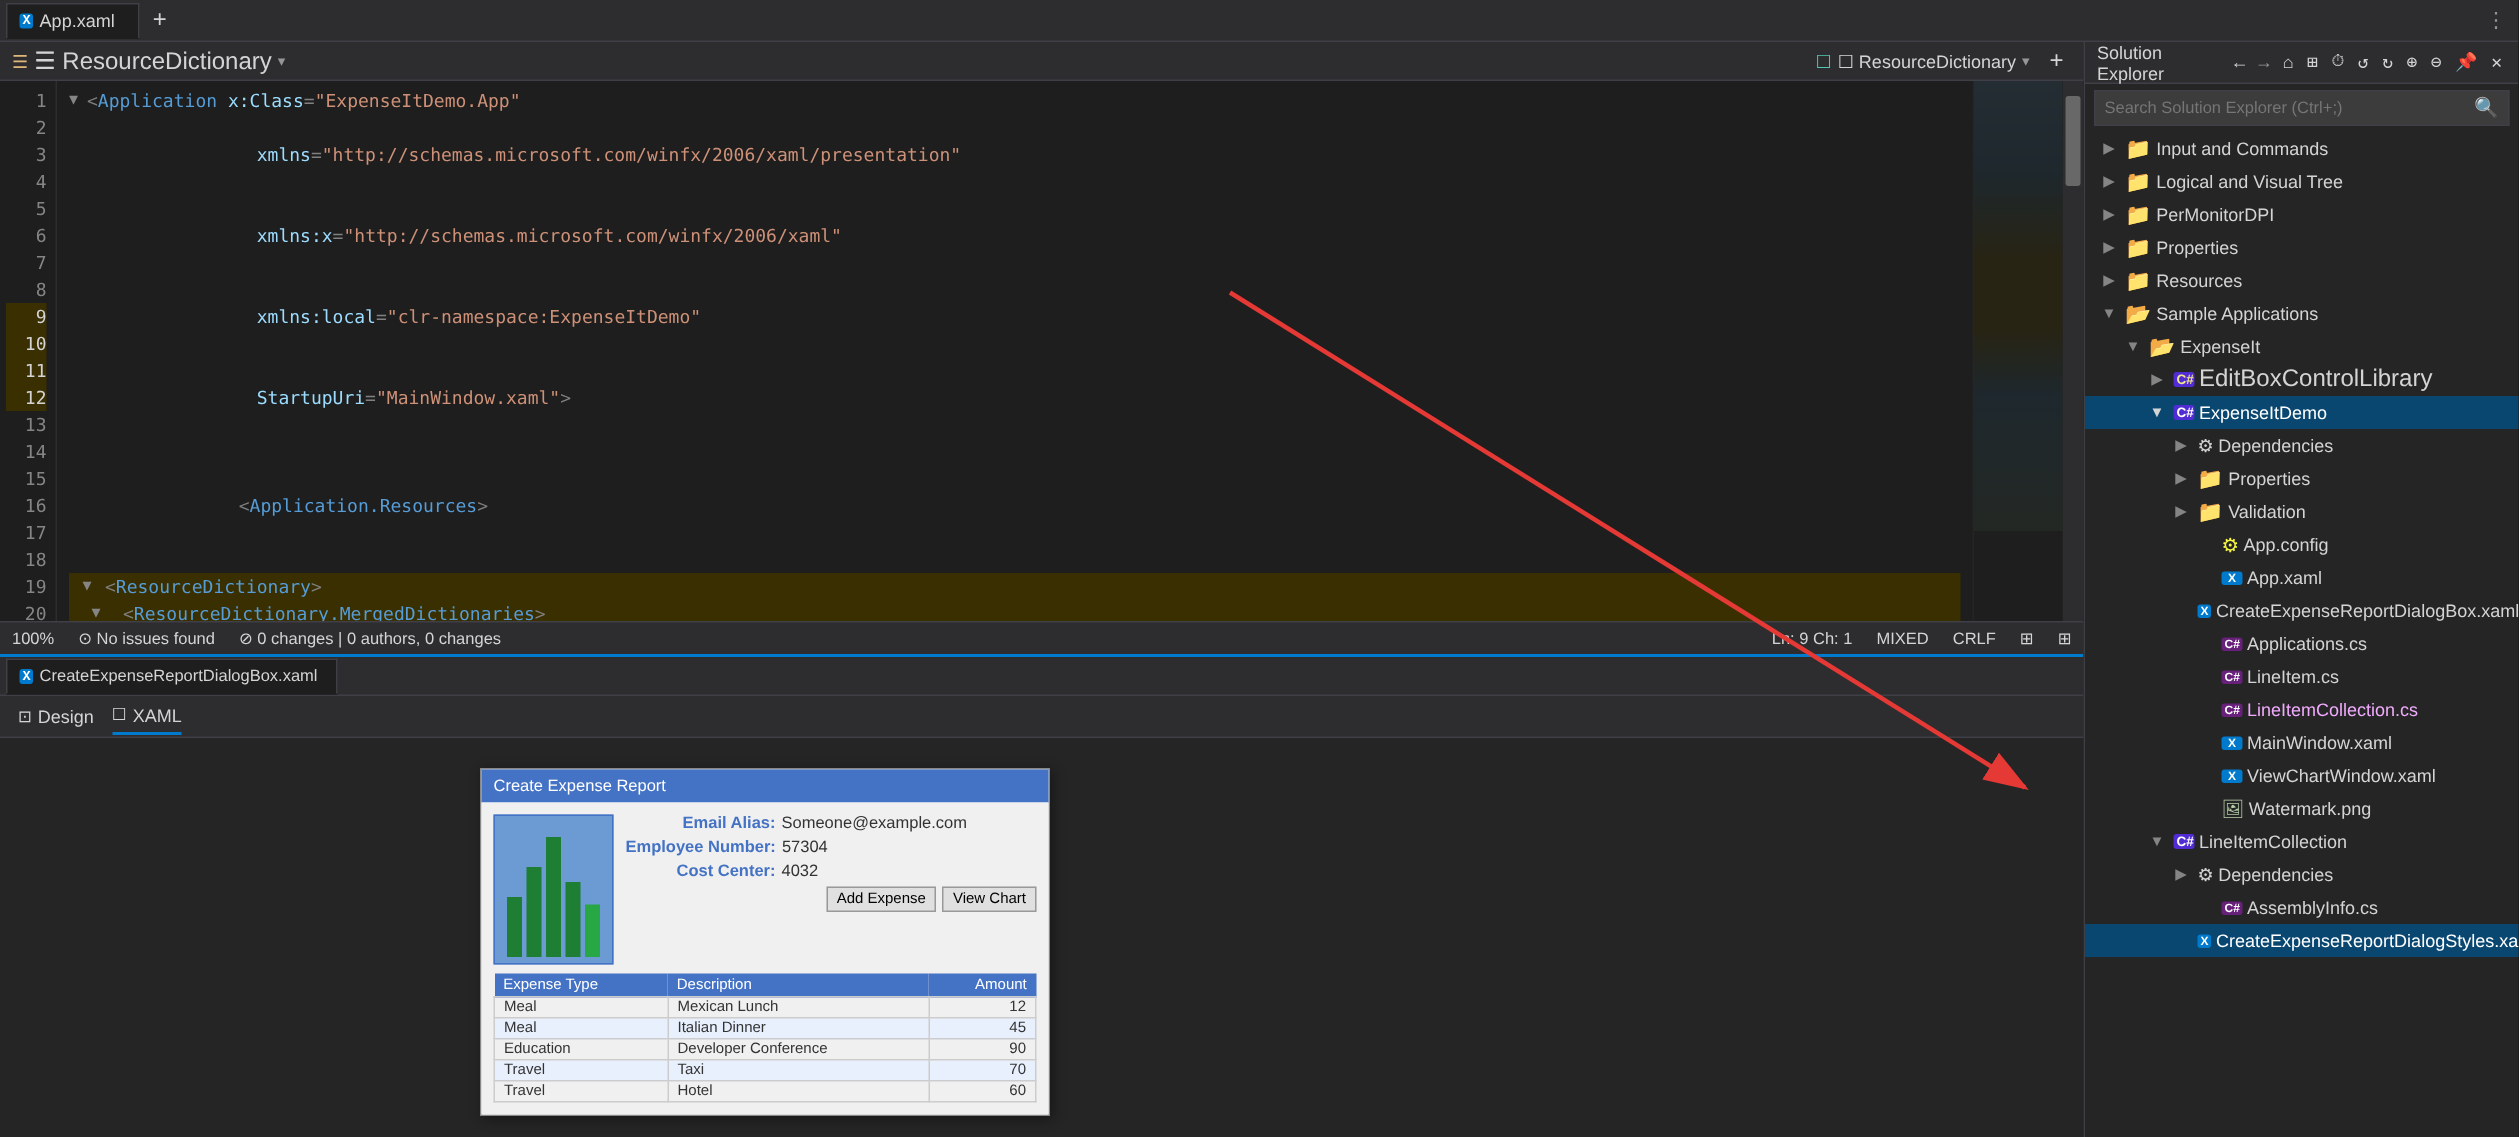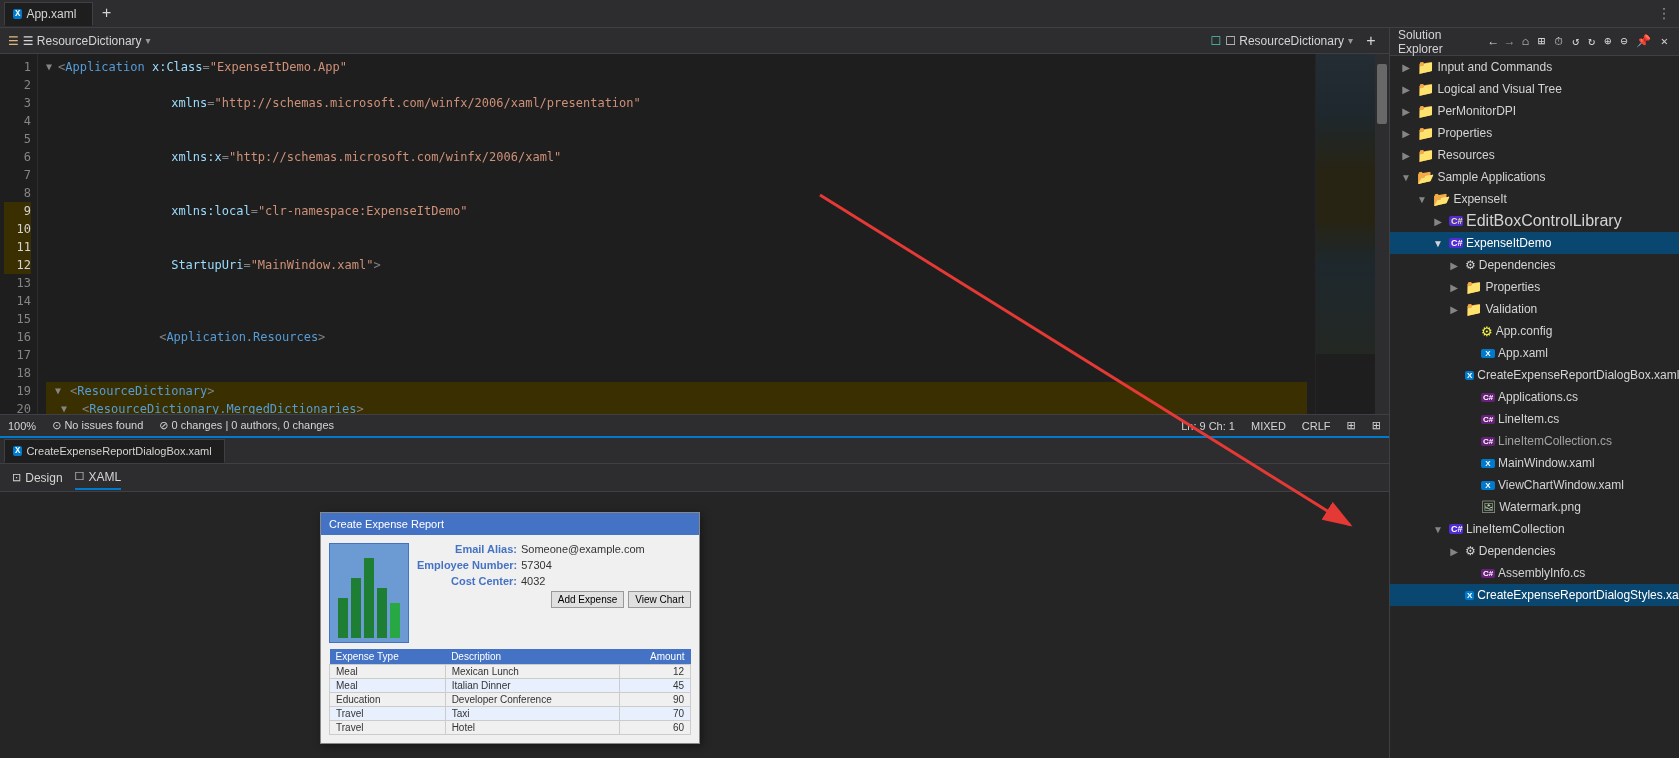--- a/index.html
+++ b/index.html
@@ -33,21 +33,21 @@
 
   <div style="display:flex; flex:1; overflow:hidden;">
 
     <div style="flex:1; display:flex; flex-direction:column; overflow:hidden;">
 
       <div style="height:408px; display:flex; flex-direction:column; overflow:hidden;">
 
         <div style="display:flex; align-items:center; background:#2d2d30; border-bottom:1px solid #3f3f46; height:26px; padding:0 8px; gap:8px; font-family:'Segoe UI',sans-serif;">
           <div style="display:flex; align-items:center; gap:4px; color:#d4d4d4; font-size:12px; cursor:pointer;">
             <span style="color:#dcb67a; font-size:12px;">☰</span>
-            <span style="font-size:12px;">☰ ResourceDictionary</span>
+            <span style="font-size:16px;">☰ ResourceDictionary</span>
             <span style="color:#969696; font-size:10px;">▾</span>
           </div>
           <div style="flex:1;"></div>
           <div style="display:flex; align-items:center; gap:4px; color:#d4d4d4; font-size:12px; cursor:pointer;">
             <span style="color:#4ec9b0; font-size:12px;">☐</span>
             <span style="font-size:12px;">☐ ResourceDictionary</span>
             <span style="color:#969696; font-size:10px;">▾</span>
           </div>
           <div style="color:#d4d4d4; cursor:pointer; font-size:16px; display:flex; align-items:center; justify-content:center; width:20px; height:20px;">+</div>
         </div>
@@ -263,20 +263,24 @@
           <span style="color:#d4d4d4; font-size:11px; cursor:pointer; padding:1px 3px;">⏱</span>
           <span style="color:#d4d4d4; font-size:12px; cursor:pointer; padding:1px 3px;">↺</span>
           <span style="color:#d4d4d4; font-size:12px; cursor:pointer; padding:1px 3px;">↻</span>
           <span style="color:#d4d4d4; font-size:12px; cursor:pointer; padding:1px 3px;">⊕</span>
           <span style="color:#d4d4d4; font-size:12px; cursor:pointer; padding:1px 3px;">⊖</span>
           <span style="color:#d4d4d4; font-size:12px; cursor:pointer; padding:1px 3px;">📌</span>
           <span style="color:#d4d4d4; font-size:12px; cursor:pointer; padding:1px 3px;">✕</span>
         </div>
       </div>
 
+      <div style="display:flex; align-items:center; background:#3c3c3c; border:1px solid #3f3f46; height:24px; margin:4px 6px; padding:0 6px; gap:4px;">
+        <input type="text" style="background: transparent; border: none; outline: none; color: rgb(150, 150, 150); font-size: 11px; flex: 1 1 0%; font-family: &quot;Segoe UI&quot;, sans-serif;" placeholder="Search Solution Explorer (Ctrl+;)">
+        <span style="color:#969696; cursor:pointer; font-size:13px;">🔍</span>
+      </div>
 
       <div style="flex:1; overflow-y:auto; font-size:12px; font-family:'Segoe UI',sans-serif;">
 
         <div style="display:flex; align-items:center; height:22px; padding-left:8px; cursor:pointer; gap:3px;">
           <span style="width:16px; color:#858585; font-size:10px; text-align:center;">▶</span>
           <span style="color:#dcb67a; font-size:14px;">📁</span>
           <span style="color:#d4d4d4; font-size:12px;">Input and Commands</span>
         </div>
 
         <div style="display:flex; align-items:center; height:22px; padding-left:8px; cursor:pointer; gap:3px;">
@@ -371,21 +375,21 @@
 
         <div style="display:flex; align-items:center; height:22px; padding-left:72px; cursor:pointer; gap:3px;">
           <span style="width:16px;"></span>
           <span style="color:#fff; background:#68217a; border-radius:2px; font-size:8px; font-weight:bold; padding:0 2px; width:14px; text-align:center;">C#</span>
           <span style="color:#d4d4d4; font-size:12px;">LineItem.cs</span>
         </div>
 
         <div style="display:flex; align-items:center; height:22px; padding-left:72px; cursor:pointer; gap:3px;">
           <span style="width:16px;"></span>
           <span style="color:#fff; background:#68217a; border-radius:2px; font-size:8px; font-weight:bold; padding:0 2px; width:14px; text-align:center;">C#</span>
-          <span style="color:#a3a3a3; font-size:12px;text-align:center;">LineItemCollection.cs</span>
+          <span style="color:#f0abfc; font-size:12px;text-align:center;">LineItemCollection.cs</span>
         </div>
 
         <div style="display:flex; align-items:center; height:22px; padding-left:72px; cursor:pointer; gap:3px;">
           <span style="width:16px;"></span>
           <span style="color:#fff; background:#007acc; border-radius:2px; font-size:8px; font-weight:bold; padding:0 2px; width:14px; text-align:center;">X</span>
           <span style="color:#d4d4d4; font-size:12px;">MainWindow.xaml</span>
         </div>
 
         <div style="display:flex; align-items:center; height:22px; padding-left:72px; cursor:pointer; gap:3px;">
           <span style="width:16px;"></span>

